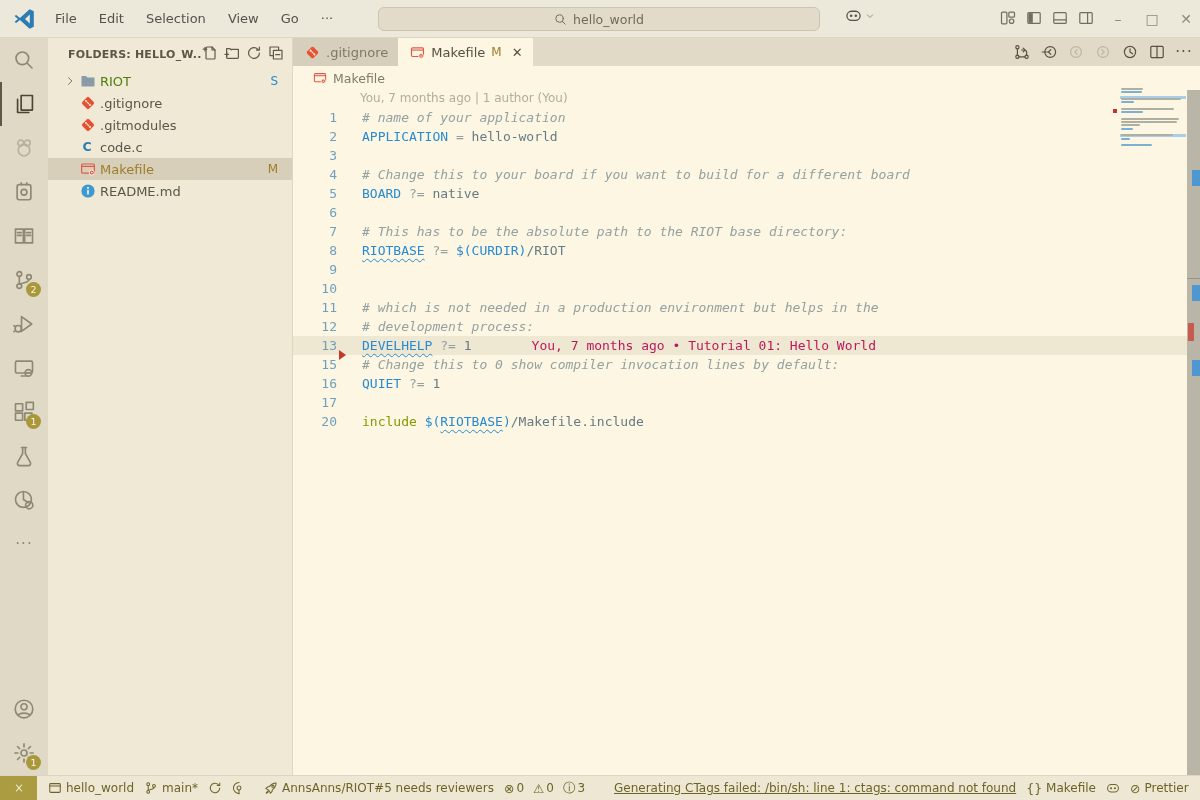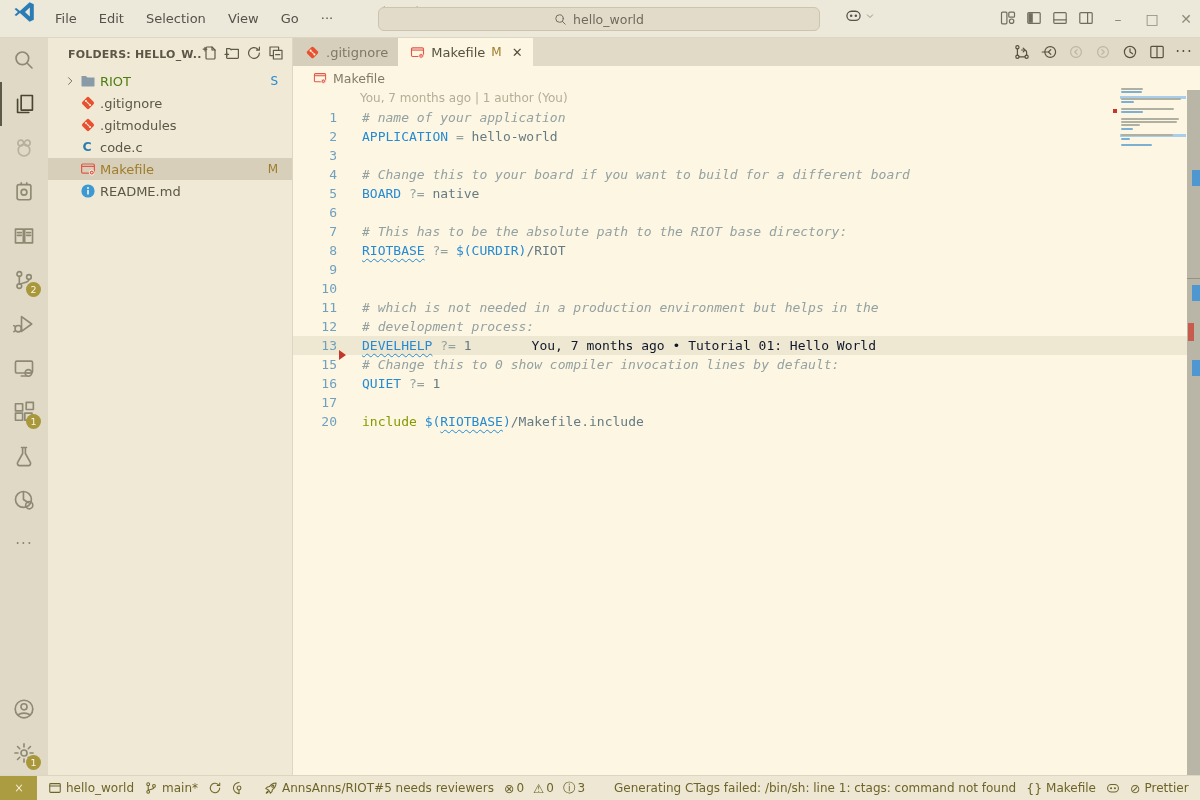--- a/index.html
+++ b/index.html
@@ -2,21 +2,21 @@
 <html><head>
 <meta charset="utf-8">
 <style>
   * { margin:0; padding:0; box-sizing:border-box; }
   html,body { width:1200px; height:800px; overflow:hidden; }
   body { font-family:"DejaVu Sans","Liberation Sans",sans-serif; background:#FDF6E3; position:relative; font-size:13px; -webkit-font-smoothing:antialiased; }
   svg { display:block; }
   .icon { display:inline-flex; align-items:center; justify-content:center; }
 
   
-  #titlebar { position:absolute; top:0; left:0; width:1200px; height:38px; background:#ECE8DA; border-bottom:1px solid #DCD6C3; display:flex; color:#55524A; z-index:5; }
+  #titlebar { position:absolute; top:0; left:0; width:1200px; height:38px; background:#ECE8DA; border-bottom:1px solid #DCD6C3; display:flex; align-items:center; color:#55524A; z-index:5; }
   #vscode-logo { width:24px; height:24px; margin:0 8px 0 12px; }
   #menu { list-style:none; display:flex; align-items:center; }
   #menu li { padding:4px 11px; border-radius:5px; cursor:default; }
   #navs { display:flex; gap:14px; margin-left:36px; color:#7B776A; font-size:16px; }
   #searchbox { position:absolute; left:378px; top:7px; width:442px; height:24px; background:#E2DBCA; border:1px solid #CBC4AE; border-radius:6px; display:flex; align-items:center; justify-content:center; gap:6px; color:#6E6A5C; font-size:12.5px; }
   #copilot-btn { position:absolute; left:845px; top:7px; display:flex; align-items:center; gap:2px; color:#55524A; }
   #layouts { position:absolute; left:1000px; top:0; height:38px; display:flex; align-items:center; gap:10px; color:#716D5C; }
   #winctrls { position:absolute; left:1105px; top:0; height:38px; display:flex; align-items:center; gap:8px; color:#8F8B78; }
   #winctrls .wbtn { width:26px; height:26px; display:flex; align-items:center; justify-content:center; font-size:14px; }
 
@@ -60,21 +60,21 @@
   .code-line.current { background:#EEE7D2; }
   .gutter { flex:none; width:44px; text-align:right; color:#6FA0BF; user-select:none; }
   .lc { padding-left:25px; }
   .tk-c { color:#93A1A1; font-style:italic; }
   .tk-v { color:#268BD2; }
   .tk-vs { color:#268BD2; text-decoration:underline wavy #268BD2 1px; text-underline-offset:3px; }
   .tk-o { color:#93A1A1; }
   .tk-t { color:#657B83; }
   .tk-p { color:#268BD2; }
   .tk-k { color:#859900; }
-  .tk-b { color:#0f172a; margin-left:60px; }
+  .tk-b { color:#be185d; margin-left:60px; }
   .del-marker { position:absolute; left:46px; top:-5px; width:0; height:0; border-left:7px solid #C4372C; border-top:5px solid transparent; border-bottom:5px solid transparent; }
 
   
   #minimap { position:absolute; top:50px; right:16px; width:64px; height:64px; }
   #minimap .mm-hl { position:absolute; left:0; width:66px; height:3px; background:#A9CEEC; }
   #minimap .mm-bar { position:absolute; height:2px; border-radius:1px; }
   #minimap .mm-red { position:absolute; left:-7px; width:4px; height:4px; background:#C4372C; }
   #overview { position:absolute; top:52px; right:0; bottom:0; width:13px; background:#B9B5A7; }
   #overview .ov-m { position:absolute; }
   #overview .ov-div { position:absolute; left:0; right:0; height:1px; background:#979382; }
@@ -626,21 +626,21 @@
         </span>
         <span class="sb-part">
           <span class="sb-glyph">⚠</span>
           <span>0</span>
         </span>
         <span class="sb-part">
           <span class="sb-glyph">ⓘ</span>
           <span>3</span>
         </span>
       </div>
-      <div class="sb-item" style="margin-left: 14px;">
+      <div class="sb-item" style="margin-left: 14px; text-decoration: underline;">
         <span>Generating CTags failed: /bin/sh: line 1: ctags: command not found</span>
       </div>
     </div>
   <div id="sb-right">
       <div class="sb-item">
         <span class="sb-glyph">{}</span>
         <span>Makefile</span>
       </div>
       <div class="sb-item">
         <span class="icon " style="width: 14px; height: 14px;">

